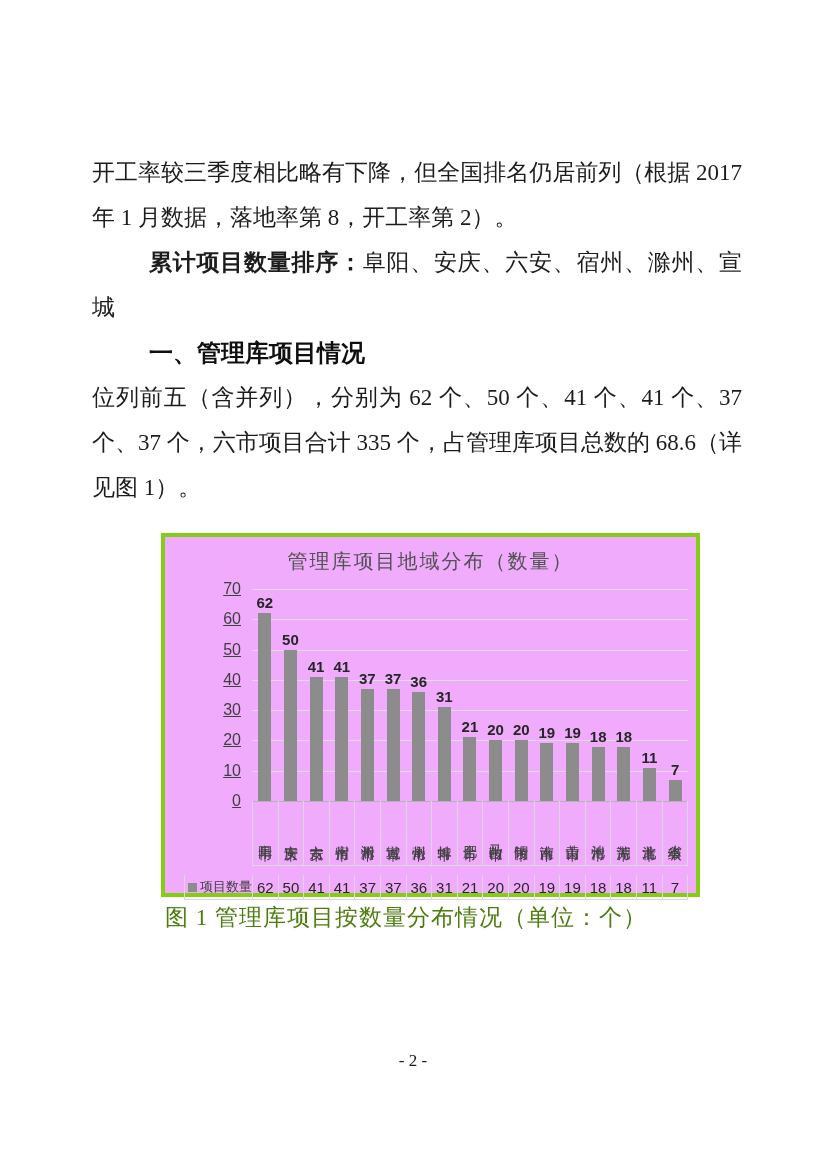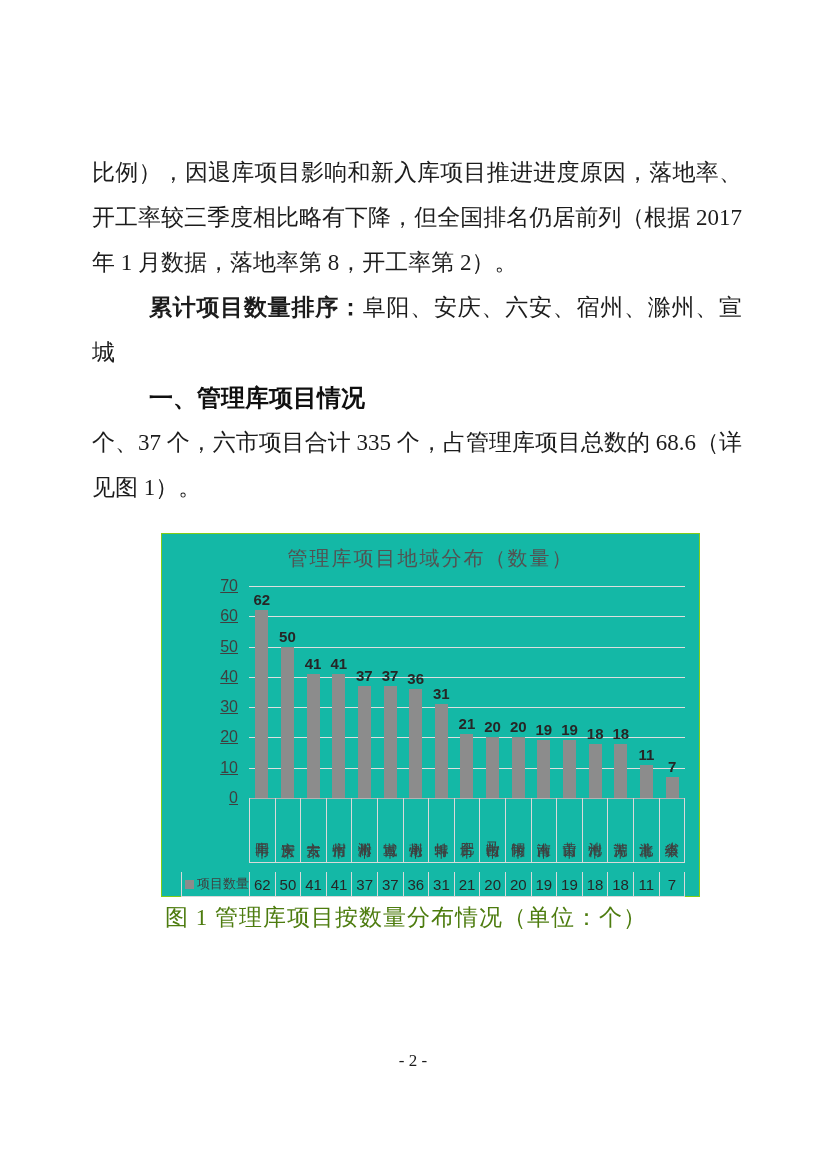--- a/index.html
+++ b/index.html
@@ -30,22 +30,22 @@
     color: #0f0f0f;
   }
   .indent { text-indent: 57px; }
   .lead-bold { font-weight: bold; }
 
   
   .chart {
     position: absolute;
     left: 161px; top: 533px;
     width: 539px; height: 364px;
-    background: #14b8a6;
-    border: 1px solid #84cc16;
+    background: #f0abfc;
+    border: 4px solid #84cc16;
     font-family: "Liberation Sans", "DejaVu Sans", sans-serif;
     color: #3f3f3f;
   }
   .chart-title {
     position: absolute;
     left: 0; right: 0; top: 11px;
     text-align: center;
     font-size: 20px;
     letter-spacing: 2px;
     color: #525252;
@@ -148,25 +148,25 @@
     font-size: 17px;
     color: #1c1c1c;
   }
 </style>
 </head>
 <body>
 
 <div class="page">
 
   <div class="text-block">
-    <div class="line fill">比例），因退库项目影响和新入库项目推进进度原因，落地率、</div>
     <div class="line fill">开工率较三季度相比略有下降，但全国排名仍居前列（根据 2017</div>
     <div class="line lastline">年 1 月数据，落地率第 8，开工率第 2）。</div>
     <div class="line fill indent"><span class="lead-bold">累计项目数量排序：</span><span>阜阳、安庆、六安、宿州、滁州、宣城</span></div>
     <div class="line heading">一、管理库项目情况</div>
+    <div class="line fill">位列前五（含并列），分别为 62 个、50 个、41 个、41 个、37</div>
     <div class="line fill">个、37 个，六市项目合计 335 个，占管理库项目总数的 68.6（详</div>
     <div class="line lastline">见图 1）。</div>
   </div>
 
   <div class="chart">
     <div class="chart-title">管理库项目地域分布（数量）</div>
     <div class="y-axis">
         <div class="ytick" style="top: 254px;">0</div>
         <div class="ytick" style="top: 223.714px;">10</div>
         <div class="ytick" style="top: 193.429px;">20</div>

